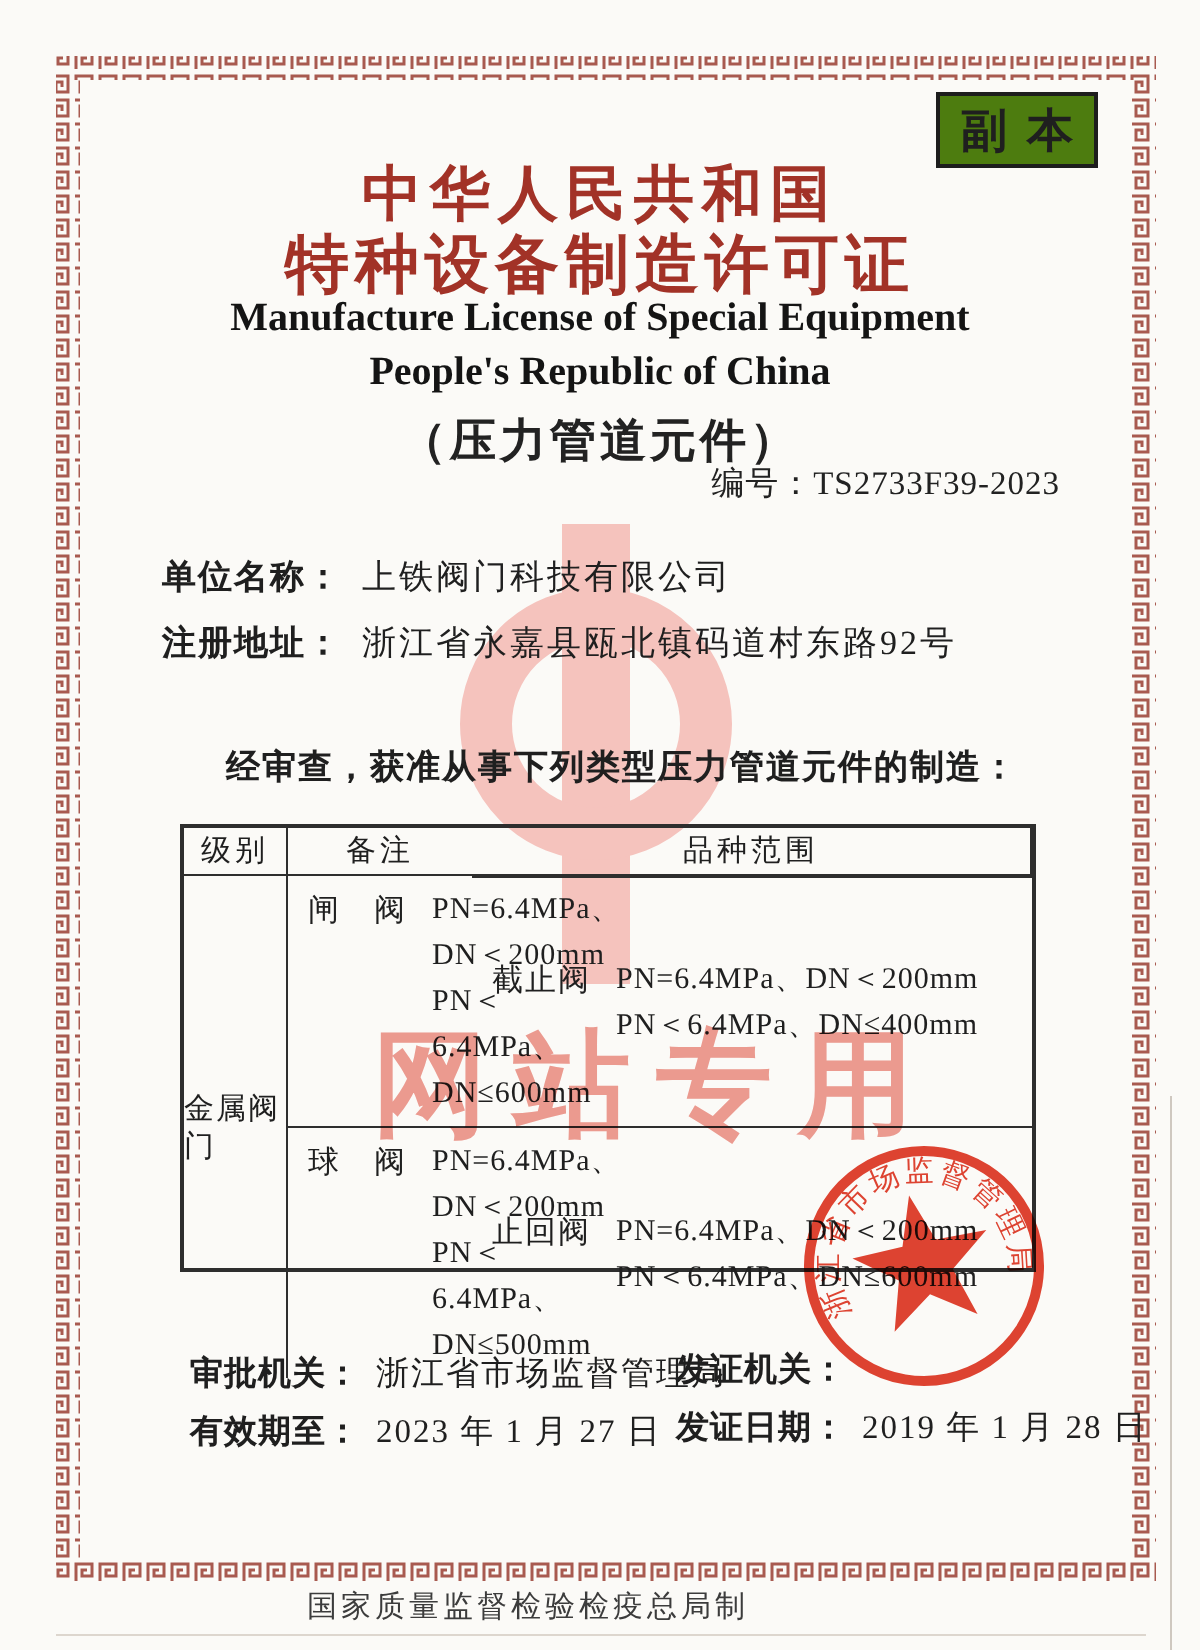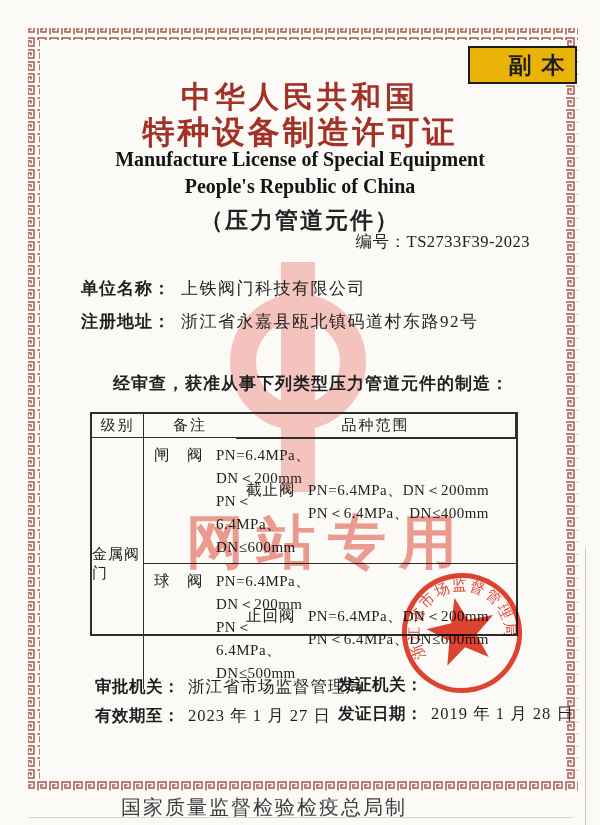--- a/index.html
+++ b/index.html
@@ -15,22 +15,21 @@
 
   
   .frame{position:absolute;left:0;top:0;pointer-events:none;}
 
   
   .copy-box{
     position:absolute;left:468px;top:46px;width:77px;height:34px;
     border:2.5px solid #1d1d1d;
     display:flex;align-items:center;justify-content:center;
     font-size:23px;font-weight:600;letter-spacing:10px;text-indent:10px;
-    background:#eab308;
-    padding-left:28px;
+    background:#4d7c0f;
   }
 
   
   .t-center{position:absolute;left:0;width:600px;text-align:center;}
   .title-cn1{top:77px;font-size:30px;font-weight:700;letter-spacing:4px;color:#a23227;
     font-family:"Liberation Sans","DejaVu Sans",sans-serif;}
   .title-cn2{top:111px;font-size:32px;font-weight:700;letter-spacing:3px;color:#a23227;
     font-family:"Liberation Sans","DejaVu Sans",sans-serif;}
   .title-en1{top:148px;font-size:20px;font-weight:700;color:#141414;}
   .title-en2{top:175px;font-size:20px;font-weight:700;color:#141414;}
@@ -72,21 +71,21 @@
 
   
   .foot{position:absolute;font-size:16.5px;white-space:nowrap;}
   .foot .lbl{font-weight:700;letter-spacing:0.5px;}
   .foot .val{margin-left:8px;letter-spacing:1px;}
   .fo1{left:95px;top:676px;} .fo2{left:338px;top:674px;}
   .fo3{left:95px;top:705px;} .fo4{left:338px;top:703px;}
 
   .maker{
     position:absolute;left:0;top:794px;width:528px;text-align:center;
-    font-size:20px;letter-spacing:2px;color:#3c3c3c;
+    font-size:15px;letter-spacing:2px;color:#3c3c3c;
   }
 
   
   .wm-logo{position:absolute;left:213px;top:252px;z-index:-1;pointer-events:none;}
   .wm-text{
     position:absolute;left:186px;top:504px;z-index:3;
     font-size:58px;font-weight:700;letter-spacing:13px;
     color:#ef9d94;mix-blend-mode:multiply;
     font-family:"Liberation Sans","DejaVu Sans",sans-serif;
     pointer-events:none;

